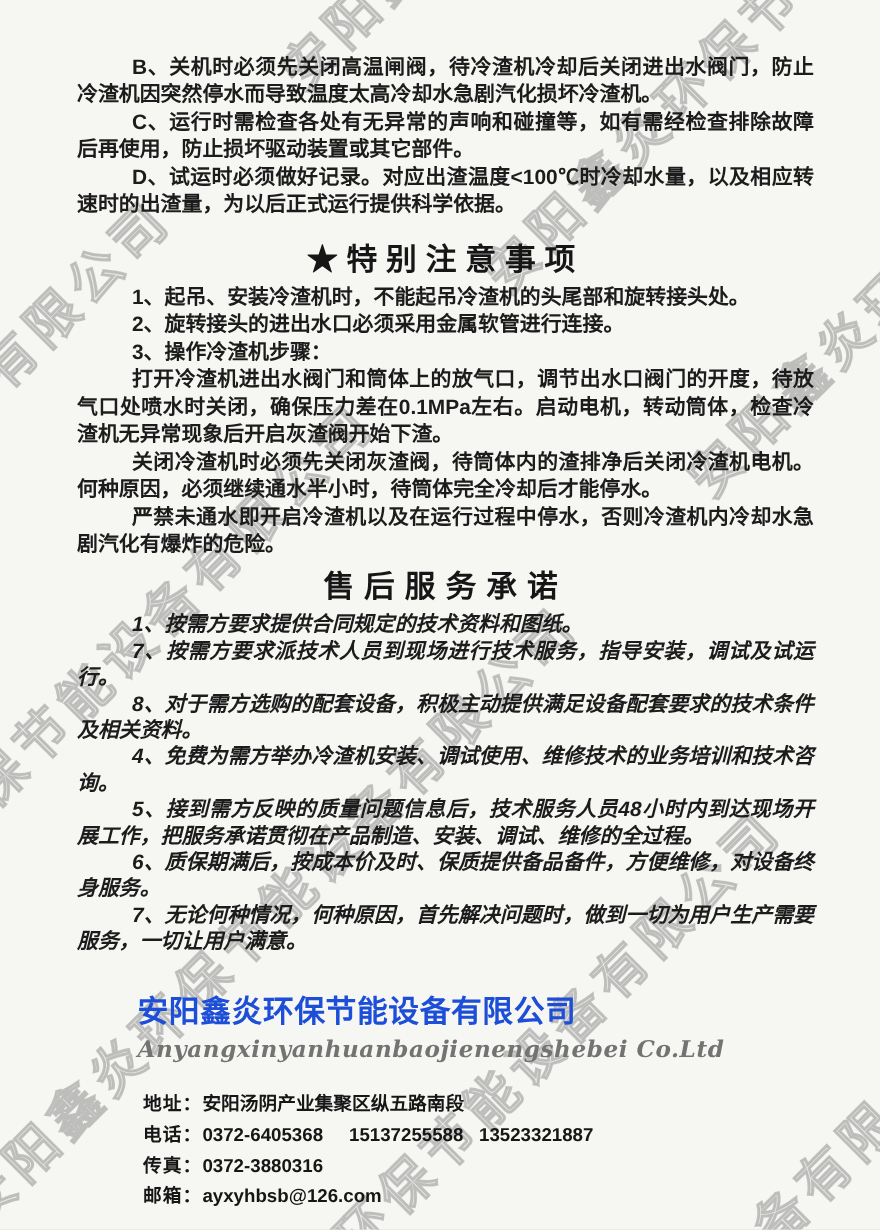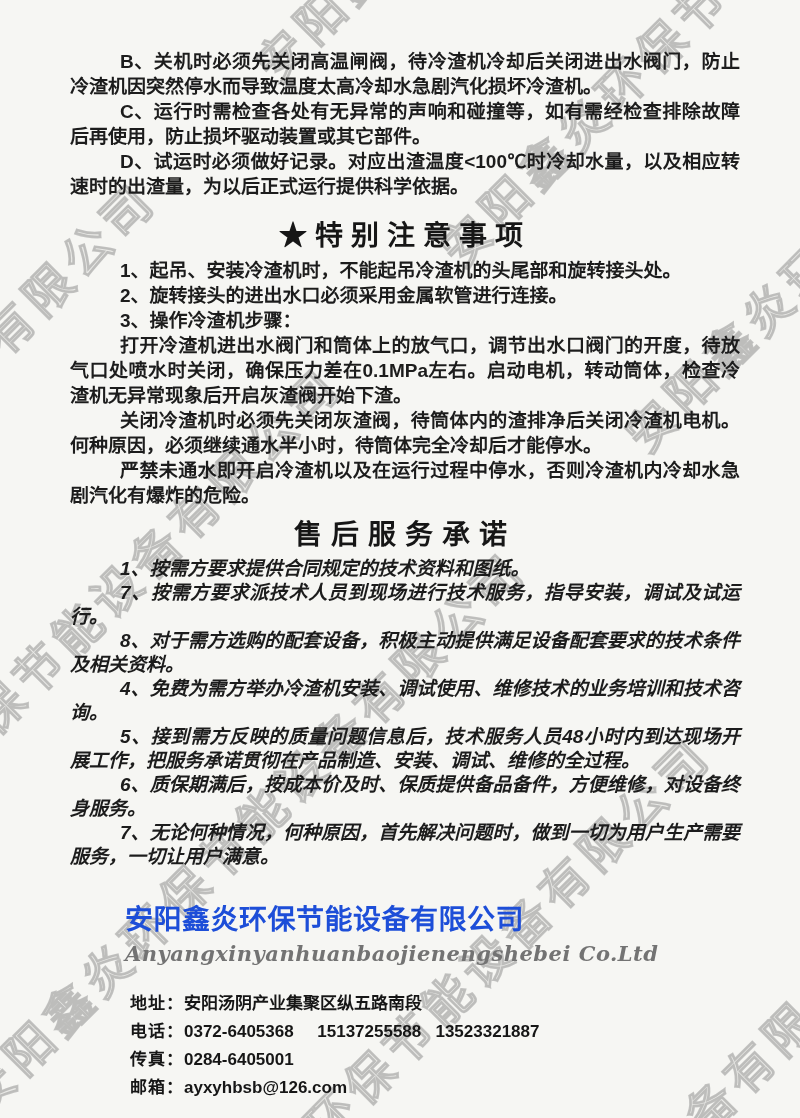--- a/index.html
+++ b/index.html
@@ -118,19 +118,19 @@
     </div>
 
     <div class="company">
       <div class="company-name">安阳鑫炎环保节能设备有限公司</div>
       <div class="company-en">Anyangxinyanhuanbaojienengshebei Co.Ltd</div>
     </div>
 
     <div class="contacts">
       <div class="contact-row"><span class="contact-label">地址：</span><span class="contact-value">安阳汤阴产业集聚区纵五路南段</span></div>
       <div class="contact-row"><span class="contact-label">电话：</span><span class="contact-value">0372-6405368     15137255588   13523321887</span></div>
-      <div class="contact-row"><span class="contact-label">传真：</span><span class="contact-value">0284-6405001</span></div>
+      <div class="contact-row"><span class="contact-label">传真：</span><span class="contact-value">0372-3880316</span></div>
       <div class="contact-row"><span class="contact-label">邮箱：</span><span class="contact-value">ayxyhbsb@126.com</span></div>
 
     </div>
 
   </div>
 </div>
 
 </body></html>

